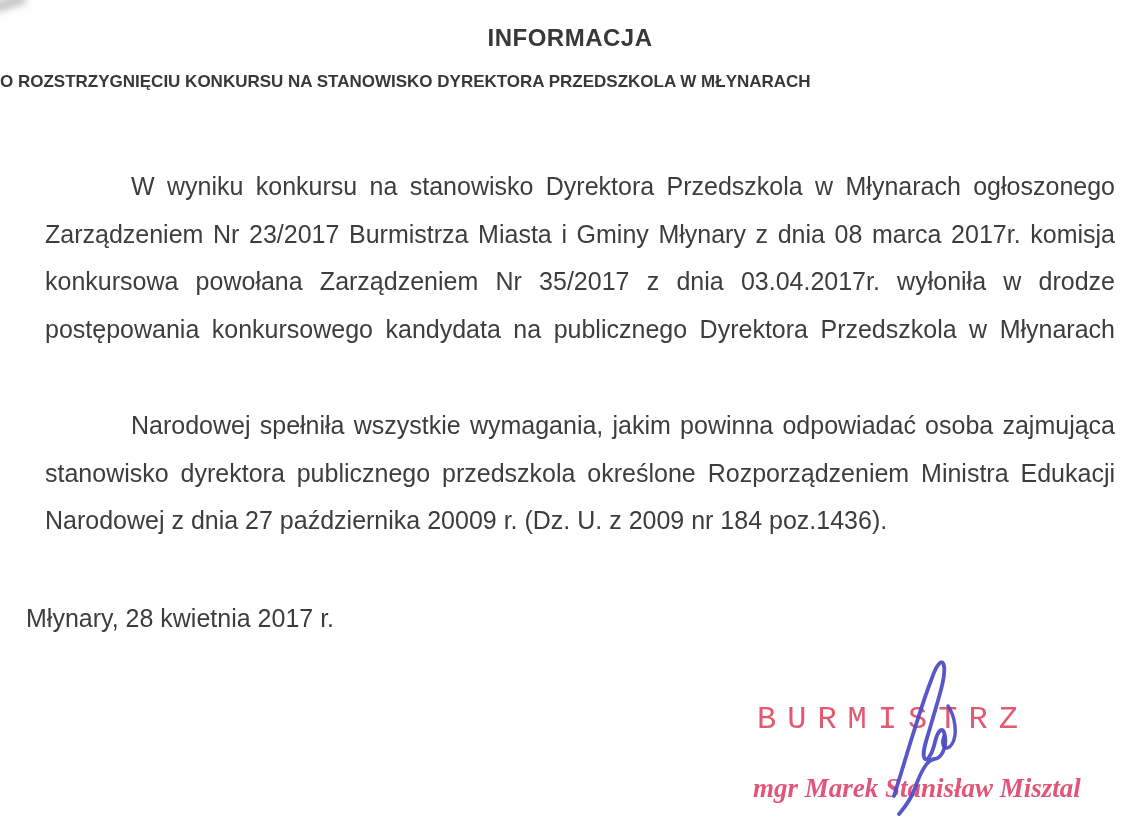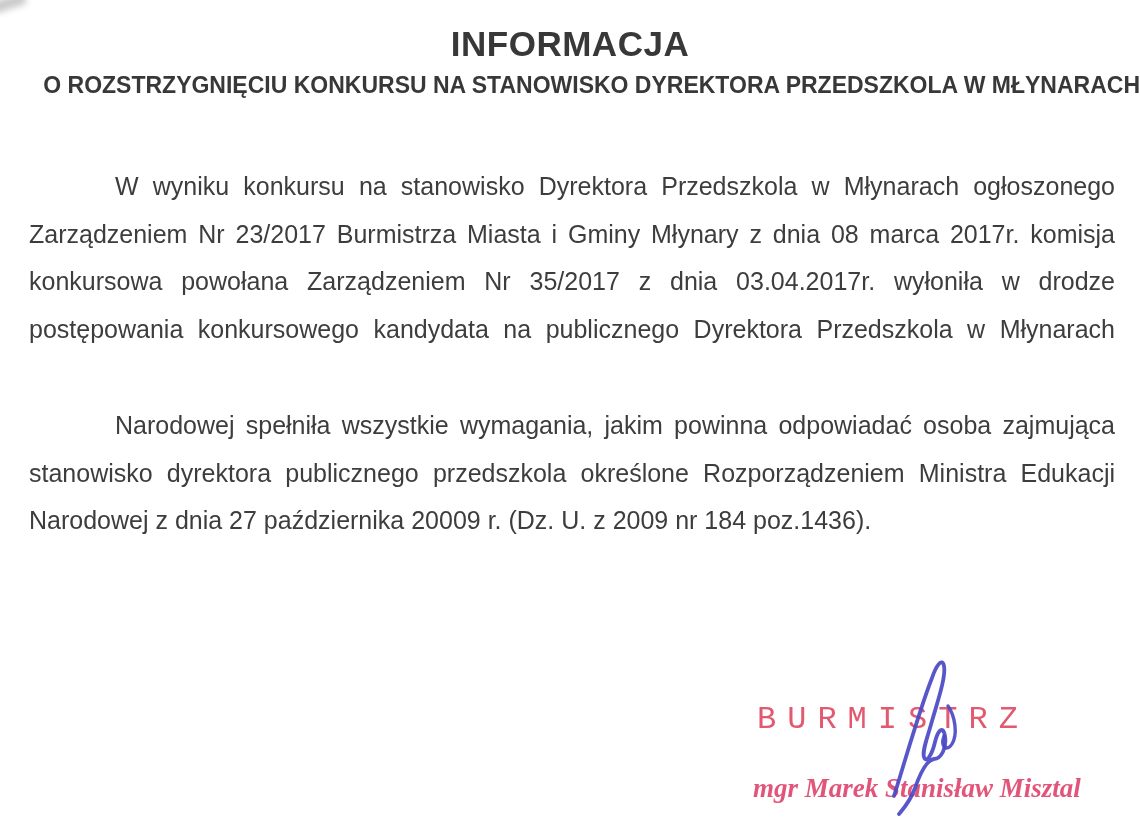--- a/index.html
+++ b/index.html
@@ -26,52 +26,53 @@
     opacity: 0.45;
     filter: blur(3px);
     transform: rotate(-18deg);
   }
   .doc-title {
     position: absolute;
     left: 0;
     top: 24px;
     width: 1140px;
     text-align: center;
-    font-size: 35px;
+    font-size: 24px;
     font-weight: bold;
     letter-spacing: 0.5px;
     color: #383838;
   }
   .doc-subtitle {
     position: absolute;
     left: 0;
     top: 72px;
     width: 1140px;
-    text-align: right;
-    font-size: 23px;
+    text-align: left;
+    font-size: 17px;
     font-weight: bold;
     color: #383838;
     white-space: nowrap;
   }
   .para {
     position: absolute;
     left: 29px;
     width: 1086px;
     font-size: 25px;
     color: #3d3d3d;
   }
   .para-1 { top: 163px; }
   .para-2 { top: 402px; }
   .jline {
     display: block;
     height: 47.5px;
     line-height: 47.5px;
     text-align: justify;
     text-align-last: justify;
     white-space: normal;
+    margin-left: 16px;
   }
   .jline.first { text-indent: 86px; }
   .jline.last  { text-align-last: left; }
   .jline.bold  { font-weight: bold; }
   .dateline {
     position: absolute;
     left: 26px;
     top: 602px;
     font-size: 25px;
     line-height: 32px;
@@ -126,20 +127,21 @@
     <span class="jline">konkursowa powołana Zarządzeniem Nr 35/2017 z dnia 03.04.2017r. wyłoniła w drodze</span>
     <span class="jline">postępowania konkursowego kandydata na publicznego Dyrektora Przedszkola w Młynarach</span>
   </div>
 
   <div class="para para-2">
     <span class="jline first">Narodowej spełniła wszystkie wymagania, jakim powinna odpowiadać osoba zajmująca</span>
     <span class="jline">stanowisko dyrektora publicznego przedszkola określone Rozporządzeniem Ministra Edukacji</span>
     <span class="jline last">Narodowej z dnia 27 października 20009 r. (Dz. U. z 2009 nr 184 poz.1436).</span>
   </div>
 
+  <div class="dateline">Młynary, 28 kwietnia 2017 r.</div>
 
   <div class="stamp-title">BURMISTRZ</div>
 
   <div class="stamp-name">mgr Marek Stanisław Misztal</div>
 
   <svg class="signature" viewBox="0 0 120 180">
     <path d="M 36 150 C 48 112, 62 62, 74 32 C 78 20, 84 11, 86 20
              C 88 31, 80 54, 74 75 C 69 93, 64 105, 66 111
              C 68 118, 74 109, 77 96 C 80 84, 85 79, 87 90
              C 89 102, 83 113, 76 113 C 69 114, 63 125, 57 142

